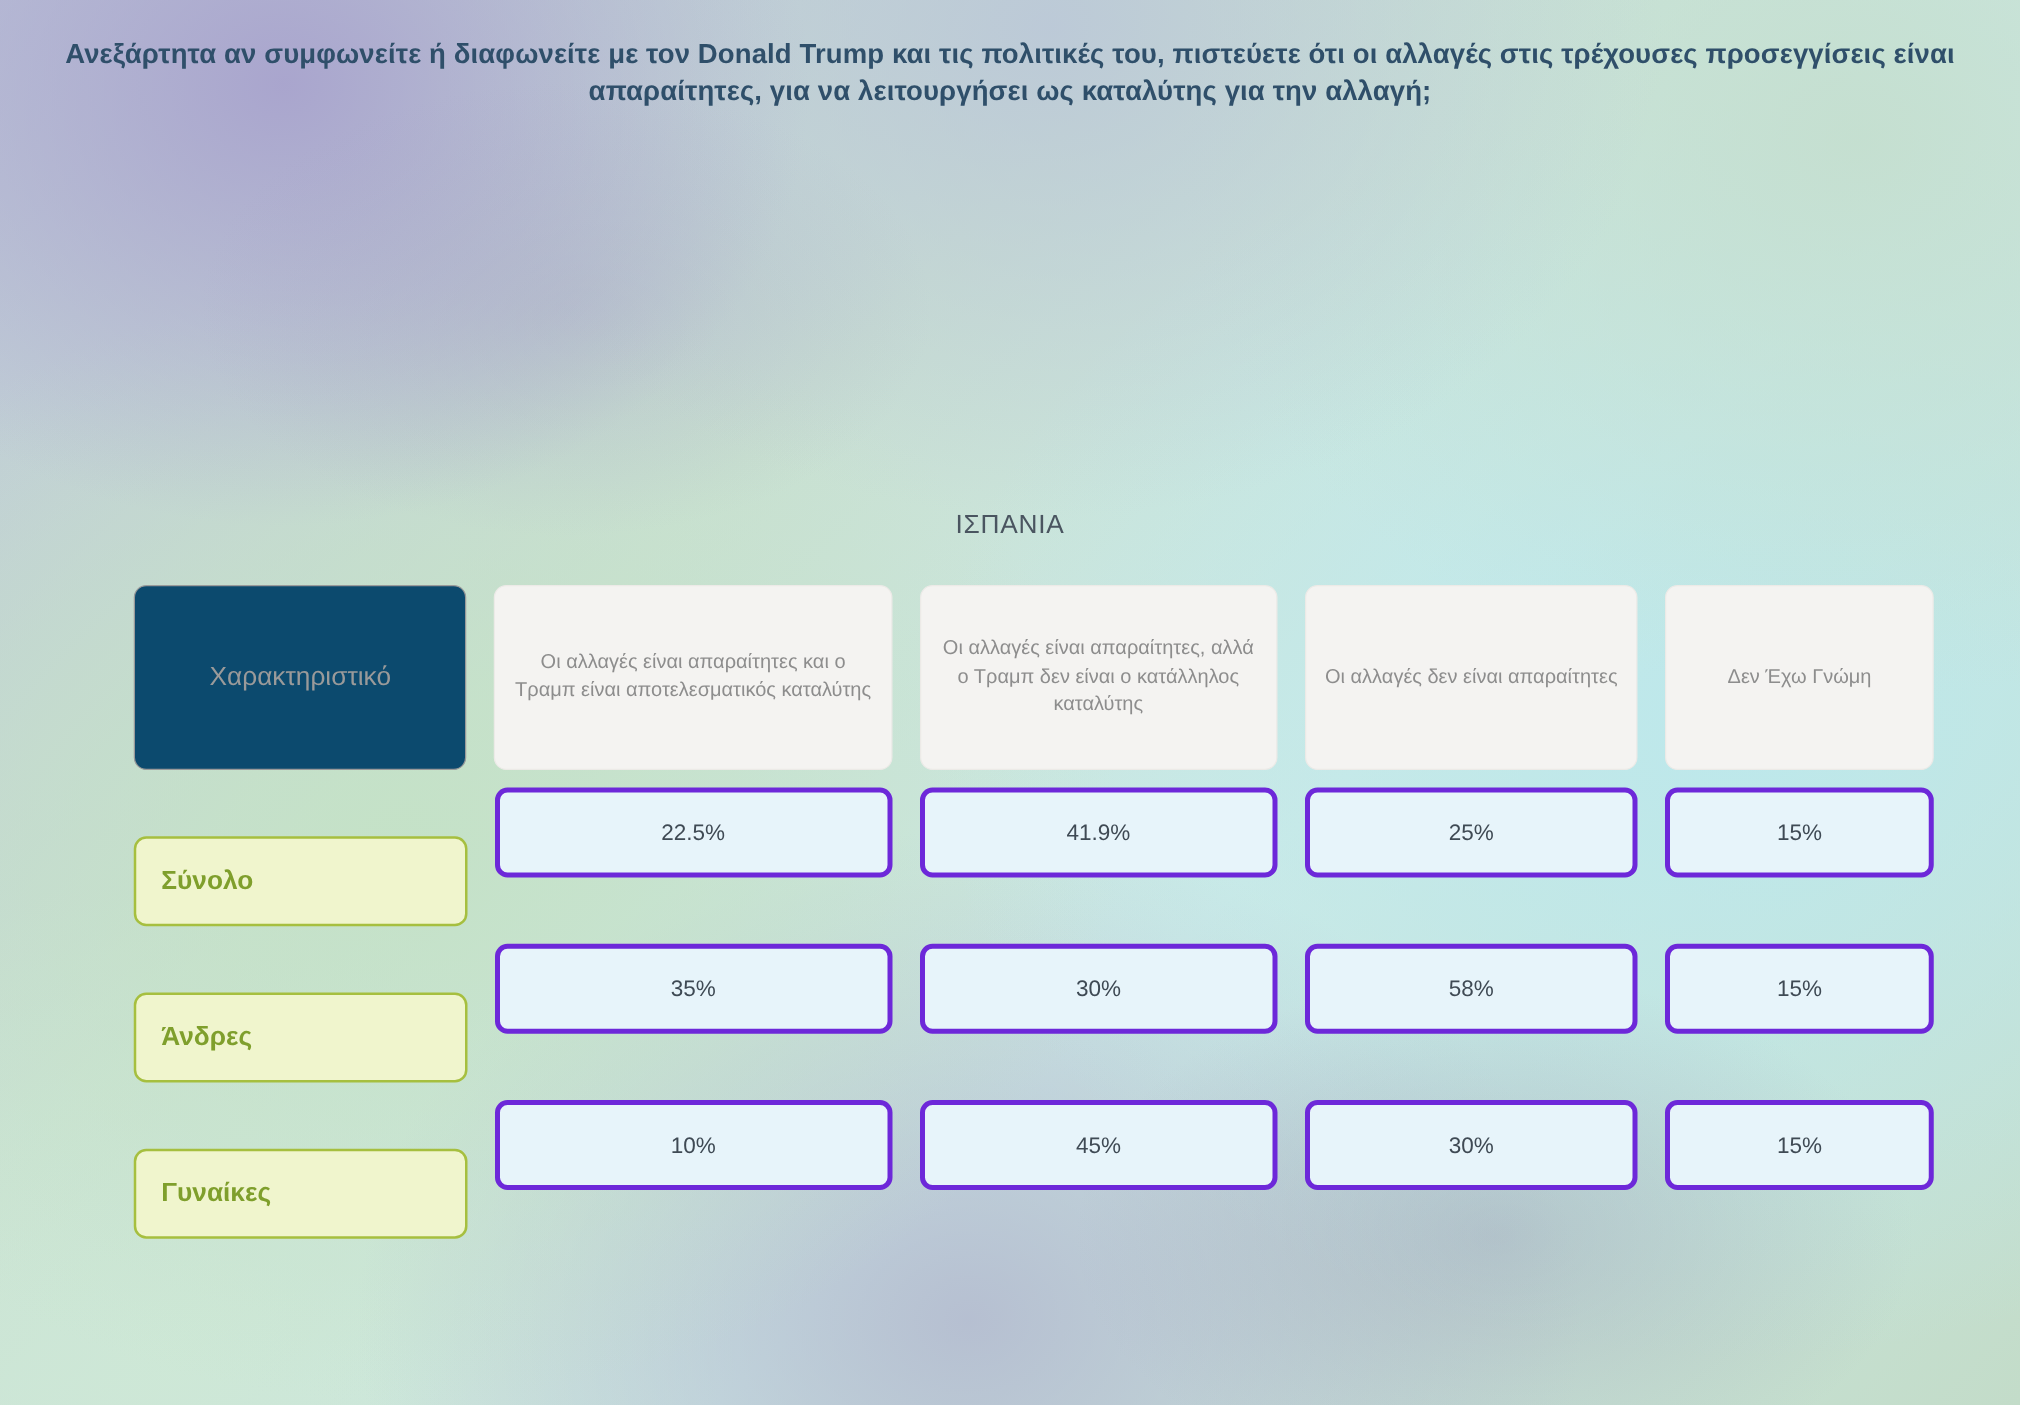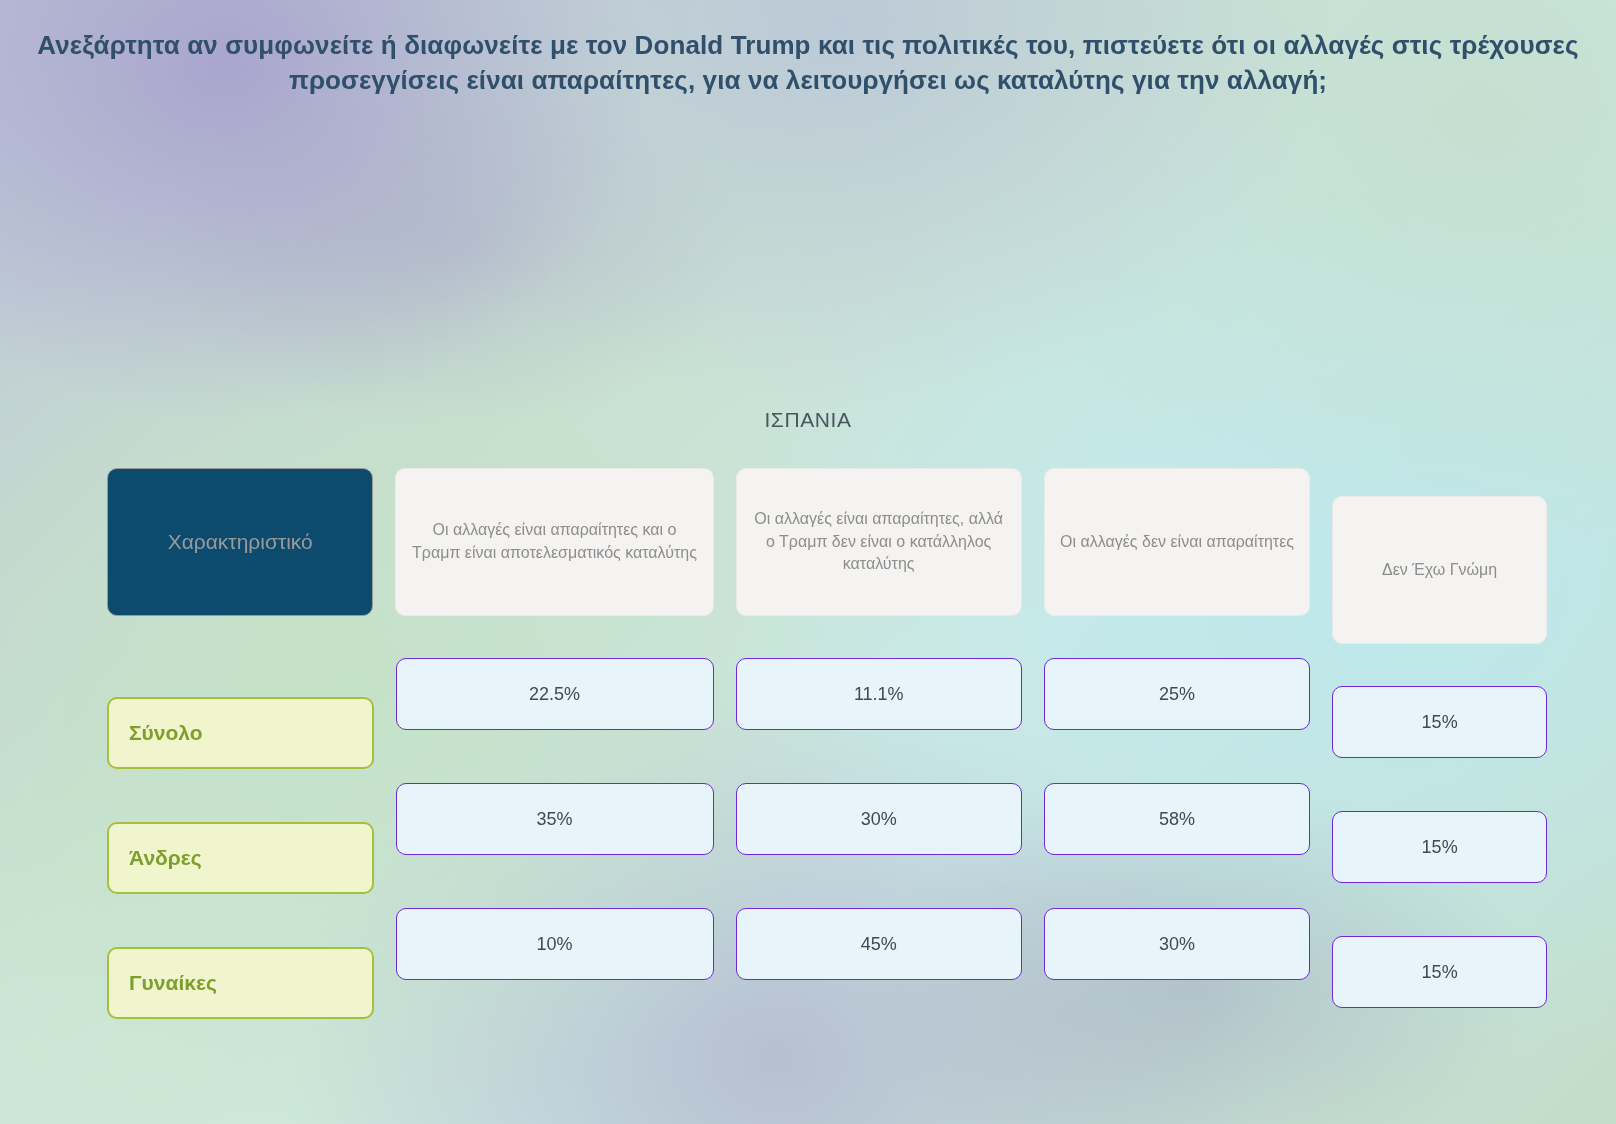--- a/index.html
+++ b/index.html
@@ -44,21 +44,21 @@
     height: 1124px;
   }
   
   .title {
     position: absolute;
     top: 28px;
     left: 0;
     width: 1616px;
     text-align: center;
     color: #2f4f6a;
-    font-size: 26px;
+    font-size: 22px;
     font-weight: bold;
     line-height: 1.36;
     letter-spacing: 0.1px;
   }
   
   .country {
     position: absolute;
     top: 376px;
     left: 0;
     width: 1616px;
@@ -85,21 +85,21 @@
     border-radius: 10px;
     display: flex;
     align-items: center;
     justify-content: center;
     text-align: center;
   }
   .c0 { width: 268px; }
   .c1 { width: 320px; }
   .c2 { width: 288px; }
   .c3 { width: 268px; }
-  .c4 { width: 216px; margin-top: 28px; }
+  .c4 { width: 216px; }
 
   
   .row-head .cell {
     height: 148px;
     background: #f4f3f1;
     color: #8d8d8d;
     font-size: 16px;
     line-height: 1.42;
     padding: 8px 14px;
   }
@@ -125,21 +125,21 @@
     border: 2px solid #a6bf3f;
     color: #7f9f2c;
     font-size: 21px;
     font-weight: bold;
     justify-content: flex-start;
     padding-left: 20px;
     margin-top: 39px;
   }
   .row-data .val {
     background: #e7f4fa;
-    border: 1px solid #6d28d9;
+    border: 4px solid #6d28d9;
     color: #3f4a54;
   }
 </style>
 </head>
 <body>
 
 <div class="bg"></div>
 
 <div class="page">
 
@@ -153,21 +153,21 @@
       <div class="cell c0">Χαρακτηριστικό</div>
       <div class="cell c1">Οι αλλαγές είναι απαραίτητες και ο Τραμπ είναι αποτελεσματικός καταλύτης</div>
       <div class="cell c2">Οι αλλαγές είναι απαραίτητες, αλλά ο Τραμπ δεν είναι ο κατάλληλος καταλύτης</div>
       <div class="cell c3">Οι αλλαγές δεν είναι απαραίτητες</div>
       <div class="cell c4">Δεν Έχω Γνώμη</div>
     </div>
 
     <div class="row row-data">
       <div class="cell c0">Σύνολο</div>
       <div class="cell c1 val">22.5%</div>
-      <div class="cell c2 val">11.1%</div>
+      <div class="cell c2 val">41.9%</div>
       <div class="cell c3 val">25%</div>
       <div class="cell c4 val">15%</div>
     </div>
 
     <div class="row row-data">
       <div class="cell c0">Άνδρες</div>
       <div class="cell c1 val">35%</div>
       <div class="cell c2 val">30%</div>
       <div class="cell c3 val">58%</div>
       <div class="cell c4 val">15%</div>

